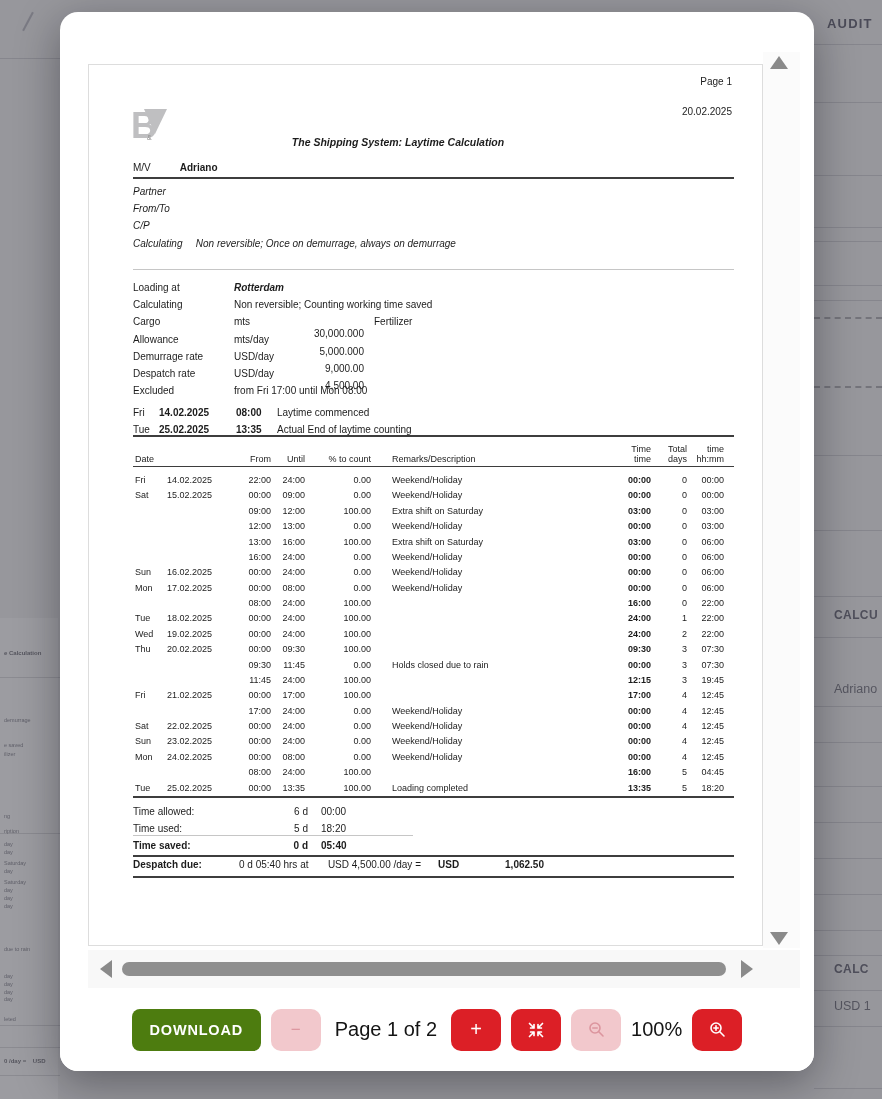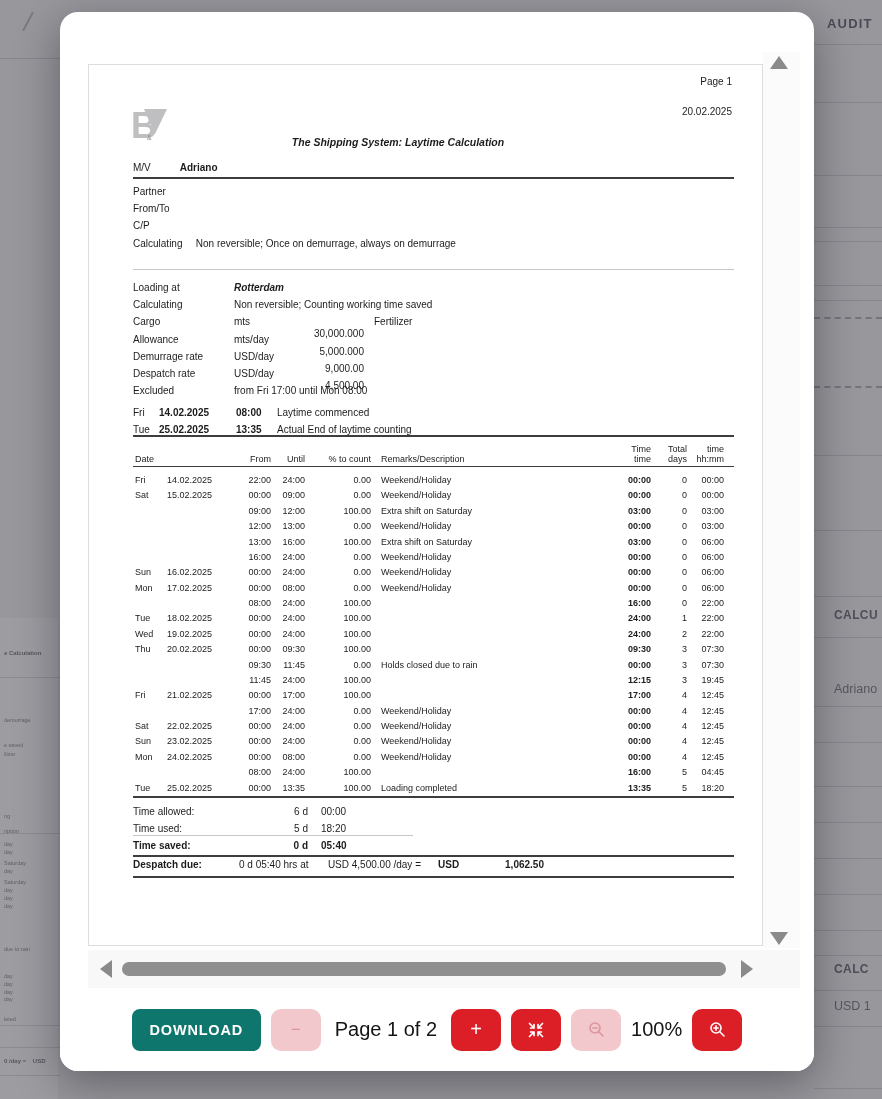--- a/index.html
+++ b/index.html
@@ -37,61 +37,61 @@
   .tri-up{position:absolute;left:710px;top:44px;width:0;height:0;border-left:9px solid transparent;border-right:9px solid transparent;border-bottom:13px solid #8a8a8a;}
   .tri-down{position:absolute;left:710px;top:920px;width:0;height:0;border-left:9px solid transparent;border-right:9px solid transparent;border-top:13px solid #8a8a8a;}
   
   .hscroll{position:absolute;left:28px;top:938px;width:712px;height:38px;background:#f8f8f8;}
   .tri-left{position:absolute;left:12px;top:10px;width:0;height:0;border-top:9px solid transparent;border-bottom:9px solid transparent;border-right:12px solid #8a8a8a;}
   .tri-right{position:absolute;left:653px;top:10px;width:0;height:0;border-top:9px solid transparent;border-bottom:9px solid transparent;border-left:12px solid #8a8a8a;}
   .hthumb{position:absolute;left:34px;top:12px;width:604px;height:14px;border-radius:7px;background:#8f8f8f;}
   
   .toolbar{position:absolute;left:0;top:976px;width:754px;height:83px;display:flex;align-items:center;justify-content:center;background:#fff;border-radius:0 0 18px 18px;}
   .btn{border:none;cursor:pointer;display:flex;align-items:center;justify-content:center;}
-  .btn-download{width:129px;height:42px;border-radius:8px;background:#0f766e;color:#fff;font-family:"Liberation Sans",sans-serif;font-weight:700;font-size:14.5px;letter-spacing:0.8px;margin-right:10px;}
+  .btn-download{width:129px;height:42px;border-radius:8px;background:#4d7c0f;color:#fff;font-family:"Liberation Sans",sans-serif;font-weight:700;font-size:14.5px;letter-spacing:0.8px;margin-right:10px;}
   .btn-sq{width:50px;height:42px;border-radius:10px;background:#dc1f26;color:#fff;}
   .btn-sq.disabled{background:#f2c8cc;color:#dc959e;}
   .btn-prev{margin-right:14px;font-size:17px;}
   .page-info{font-size:20px;color:#141414;margin-right:14px;white-space:nowrap;}
   .btn-next{margin-right:10px;font-size:20px;font-weight:400;}
   .btn-fit{margin-right:10px;}
   .btn-zout{margin-right:10px;}
   .zoom-level{font-size:20px;color:#141414;margin-right:10px;}
   
   .doc{position:absolute;inset:0;font-size:10px;color:#1c1c1c;}
   .abs{position:absolute;}
   .pg{position:absolute;right:30px;text-align:right;font-size:10px;}
   .doc-title{position:absolute;left:44px;top:71px;width:530px;text-align:center;font-size:10.5px;font-weight:700;font-style:italic;}
   .ln-dark{position:absolute;left:44px;width:601px;height:1.5px;background:#3d3d3d;}
   .ln-gray{position:absolute;left:44px;width:601px;height:1px;background:#c6c6c6;}
   .rows{position:absolute;left:44px;width:601px;}
   .vrow{position:absolute;left:44px;top:97px;height:14px;}
   .vlbl{display:inline-block;width:44px;}
   .vval{font-weight:700;}
-  .irow{position:relative;height:17.2px;line-height:17.2px;white-space:nowrap;}
+  .irow{position:relative;height:17.2px;line-height:17.2px;white-space:nowrap;font-style:italic;}
   .ilbl{display:inline-block;width:60px;}
   .prow{position:relative;height:17.2px;line-height:17.2px;white-space:nowrap;}
   .plbl{display:inline-block;width:101px;}
   .pval{position:absolute;left:101px;white-space:nowrap;}
   .pval.b{font-weight:700;font-style:italic;}
   .pamt{position:absolute;left:120px;width:111px;text-align:right;margin-top:12px;}
   .pext{position:absolute;left:241px;}
   .mrow{position:relative;height:17.2px;line-height:17.2px;}
   .mdate{position:absolute;left:26px;font-weight:700;}
   .mtime{position:absolute;left:103px;font-weight:700;}
   .mdesc{position:absolute;left:144px;}
   
   .thead{position:absolute;left:44px;top:374px;width:601px;height:28px;display:flex;align-items:flex-end;font-size:9px;border-bottom:1.5px solid #3d3d3d;padding-bottom:2px;box-sizing:border-box;}
   .th2{display:flex;flex-direction:column;align-items:flex-end;line-height:10px;}
   .c-day{width:34px;padding-left:2px;box-sizing:border-box;}
   .c-date{width:66px;}
   .c-from{width:38px;text-align:right;}
   .c-until{width:34px;text-align:right;}
   .c-pct{width:66px;text-align:right;}
-  .c-rem{width:248px;padding-left:10px;box-sizing:border-box;}
+  .c-rem{width:248px;padding-left:21px;box-sizing:border-box;}
   .c-used{width:32px;text-align:right;}
   .c-days{width:36px;text-align:right;}
   .c-hm{width:37px;text-align:right;}
   .trow{display:flex;height:15.38px;line-height:15.38px;font-size:9px;white-space:nowrap;}
   .trow .c-used{font-weight:700;}
   
   .tot{position:relative;height:17.2px;line-height:17.2px;}
   .totd{position:absolute;left:95px;width:80px;text-align:right;}
   .tott{position:absolute;left:188px;}
   .tot .b{font-weight:700;}

